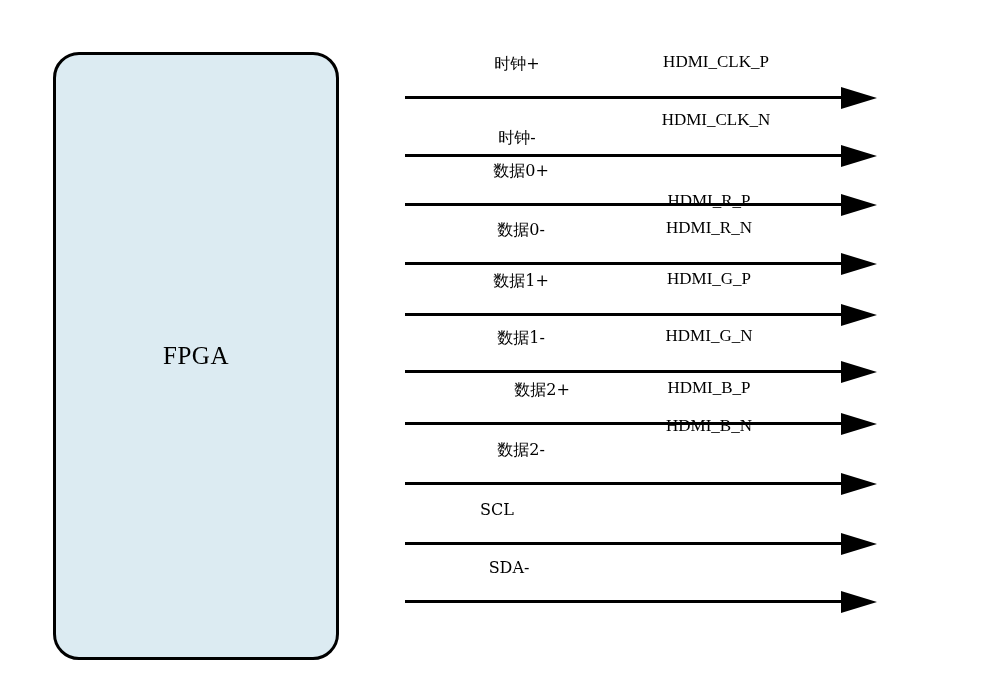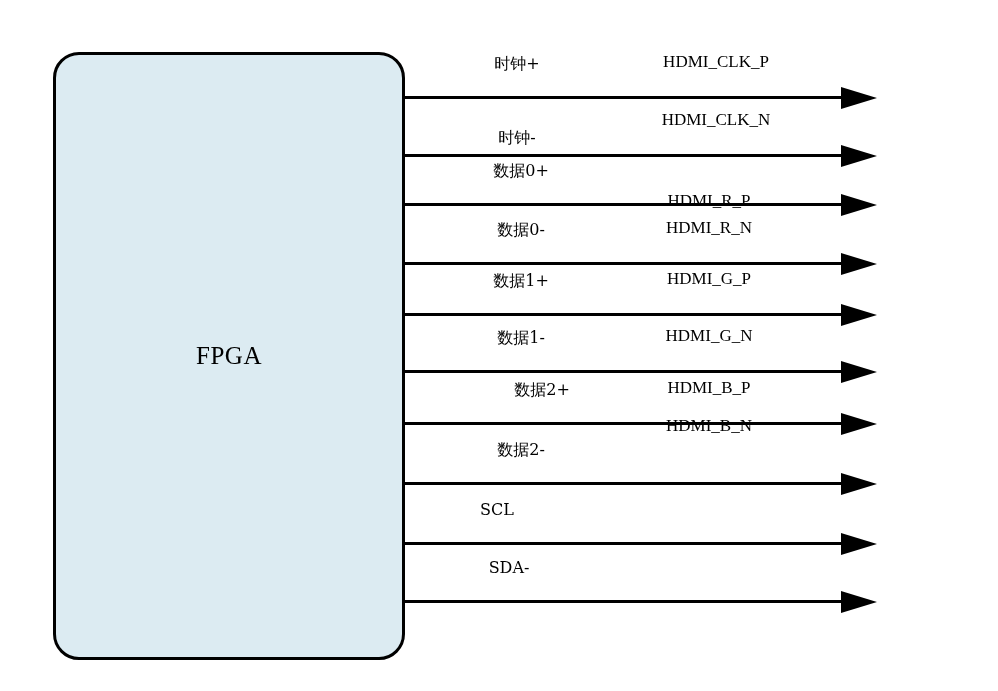--- a/index.html
+++ b/index.html
@@ -14,21 +14,21 @@
     position: relative;
     width: 998px;
     height: 691px;
     background: #ffffff;
     overflow: hidden;
   }
   #fpga-box {
     position: absolute;
     left: 53px;
     top: 52px;
-    width: 352px;
+    width: 286px;
     height: 608px;
     box-sizing: border-box;
     background: #dcebf2;
     border: 3px solid #000000;
     border-radius: 26px;
   }
   #fpga-label {
     position: absolute;
     left: 0;
     right: 0;

